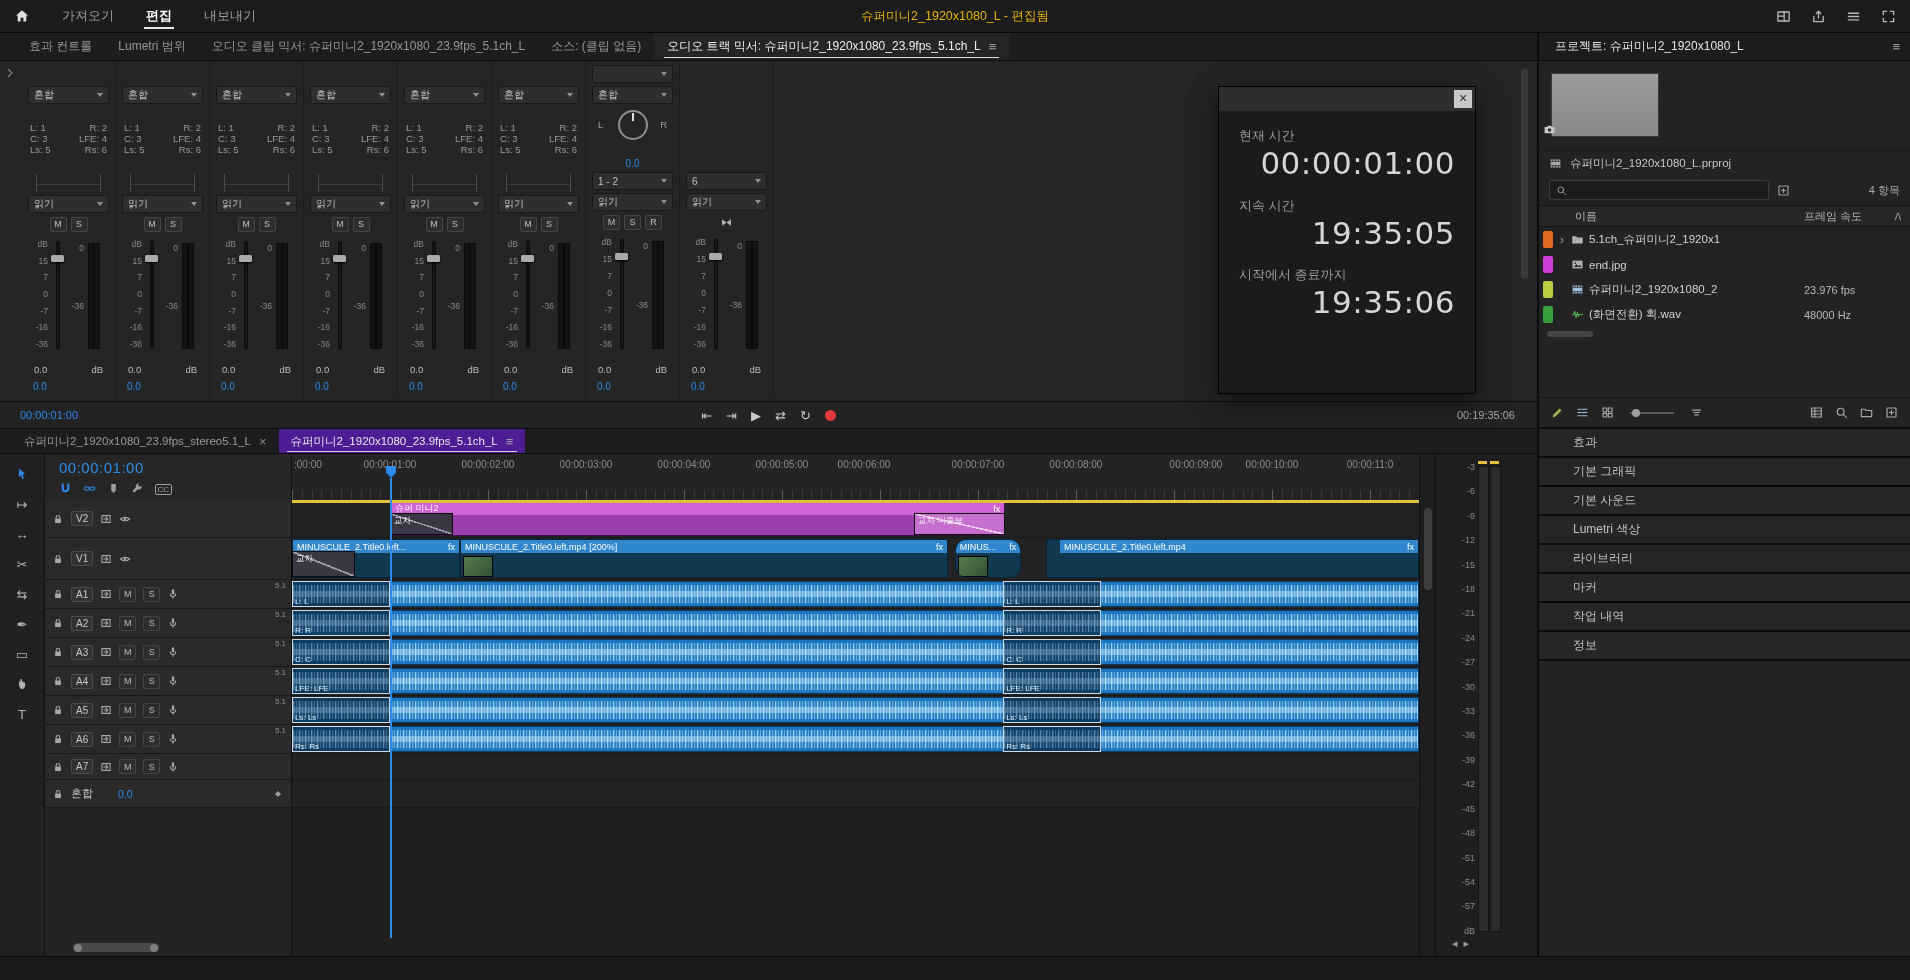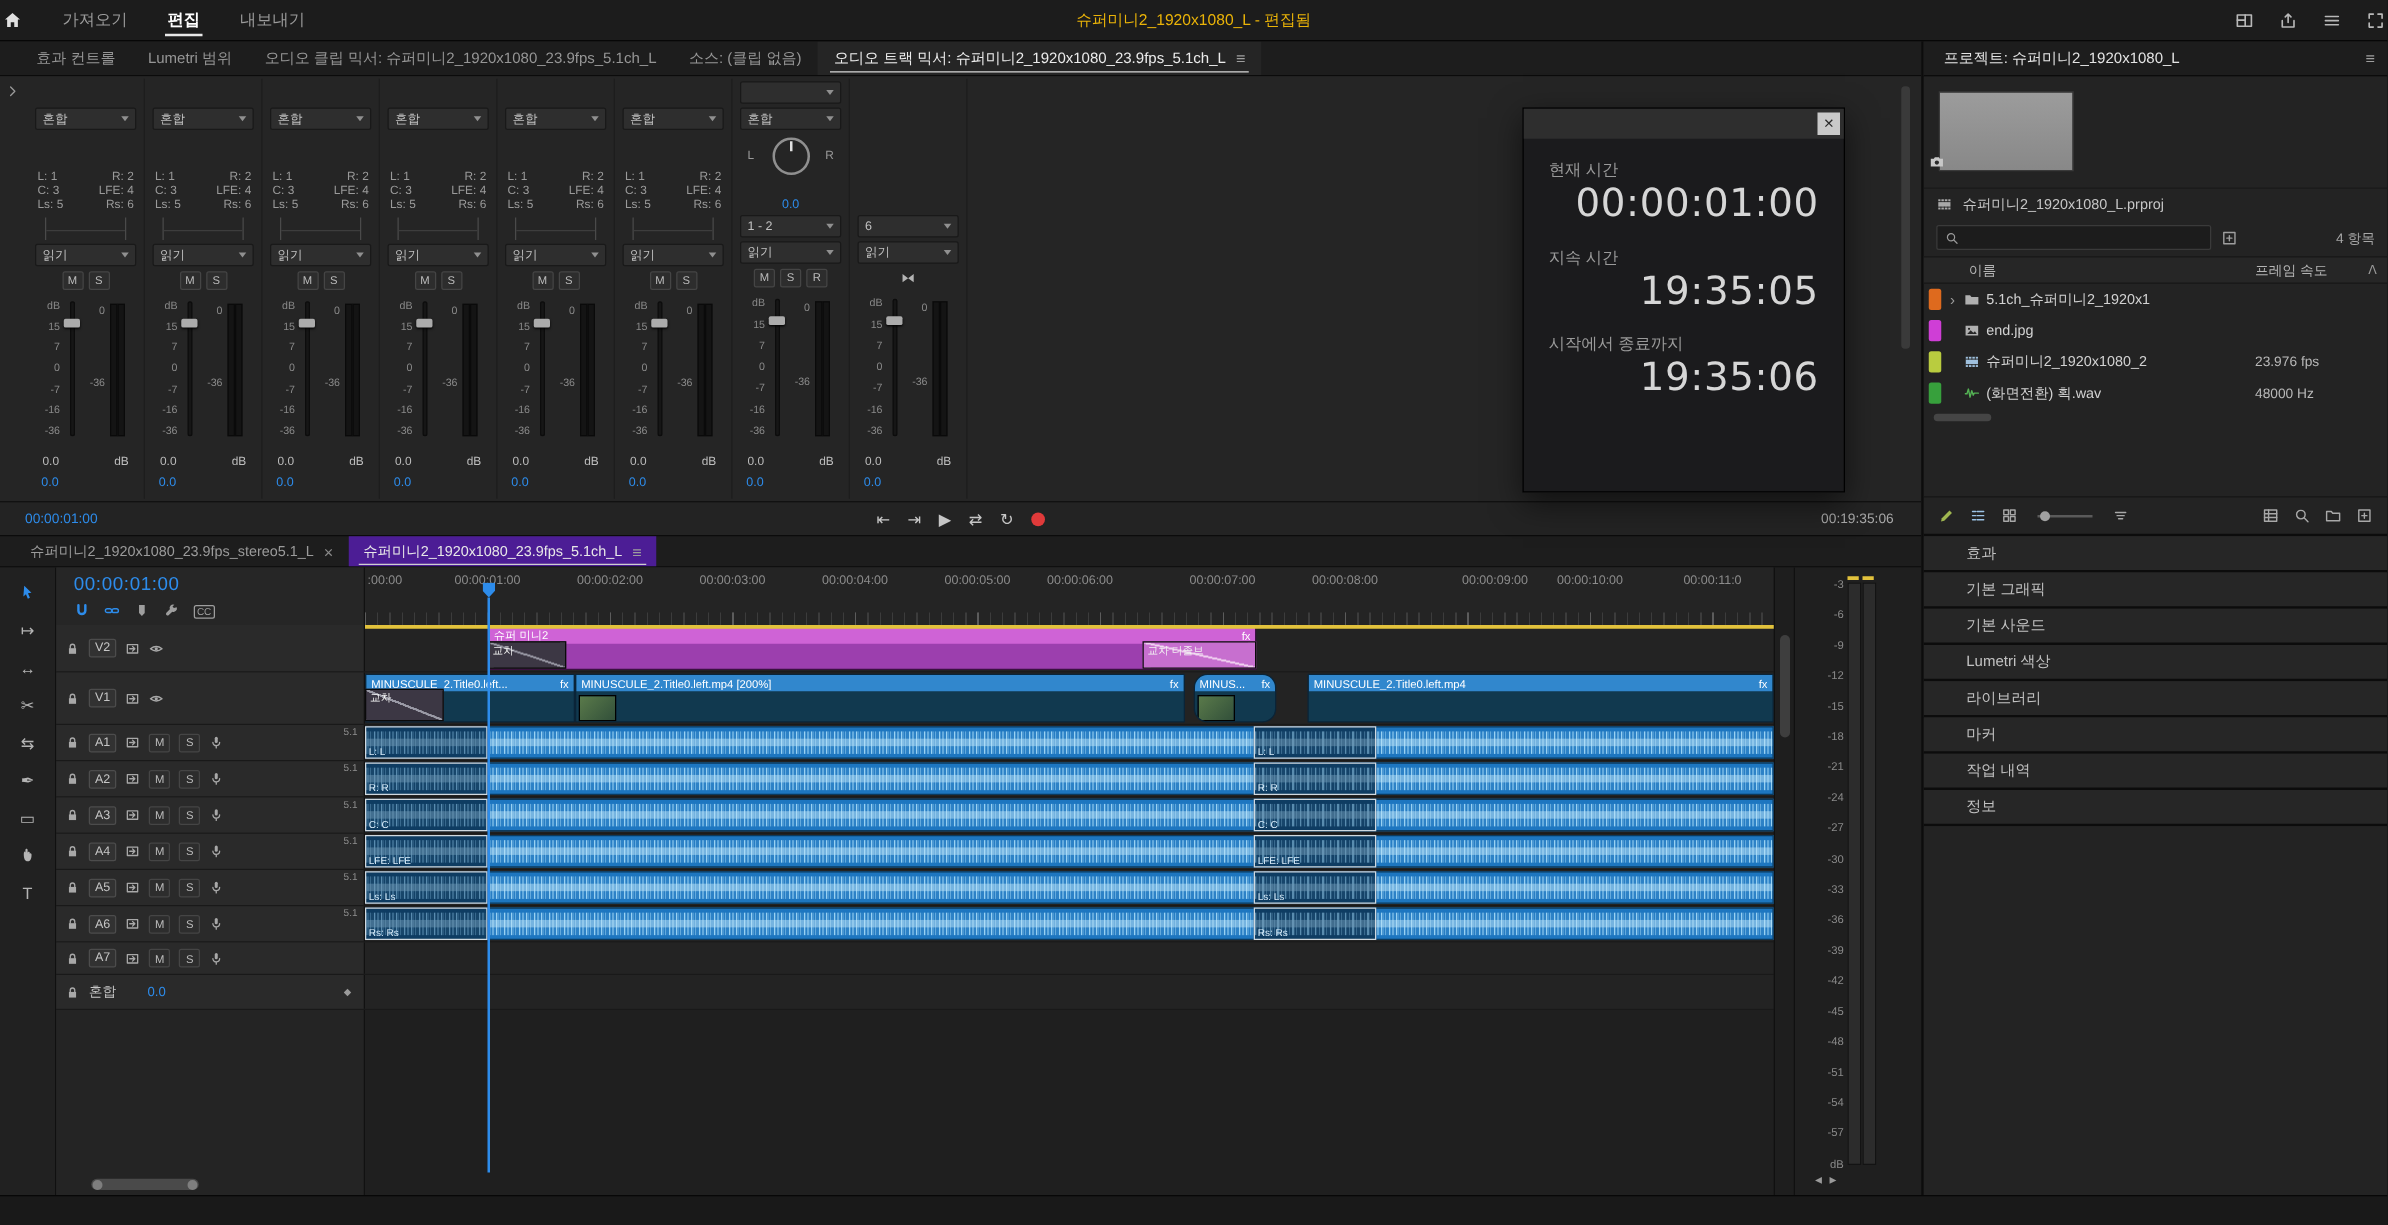--- a/index.html
+++ b/index.html
@@ -2,21 +2,21 @@
 <html style="--accent: #2d8ceb; --timecode_blue: #4a9df2; --record_red: #e03a3a; --workarea_yellow: #e2c23c; --v2_header: #cf63d6; --v2_body: #9c3fae; --v1_header: #3187cd; --v1_body: #11394f; --audio_clip: #1d76c0; --audio_clip_dark: #0e3c62; --waveform: #9fd6f5; --transition_pink: #c76fcf;"><head>
 <meta charset="utf-8">
 <style>
   *{margin:0;padding:0;box-sizing:border-box;font-family:"Liberation Sans",sans-serif;cursor:default}
   html,body{width:1910px;height:980px;overflow:hidden;background:#141414}
   .app{position:relative;width:1910px;height:980px;background:#1e1e1e;font-size:12px;color:#c8c8c8}
   .icon svg{display:block}
   .icon span{display:inline-block}
 
   
-  .topbar{position:absolute;top:0;left:0;right:0;height:33px;background:#1c1c1c;border-bottom:1px solid #070707;display:flex;align-items:center;padding:0 2px;z-index:30}
+  .topbar{position:absolute;top:0;left:0;right:0;height:33px;background:#1c1c1c;border-bottom:1px solid #070707;display:flex;align-items:center;padding:0 14px;z-index:30}
   .home{color:#e0e0e0;margin-right:16px}
   .home svg{width:16px;height:16px}
   .top-tabs{display:flex;height:100%}
   .top-tab{padding:0 16px;display:flex;align-items:center;color:#9b9b9b;font-size:13px;position:relative}
   .top-tab.active{color:#ffffff;font-weight:bold}
   .top-tab.active::after{content:"";position:absolute;left:14px;right:14px;bottom:3px;height:2px;background:#e8e8e8}
   .top-title{position:absolute;left:50%;transform:translateX(-50%);color:#eab308;font-size:12.5px;white-space:nowrap}
   .top-icons{margin-left:auto;display:flex;gap:20px;color:#b8b8b8;align-items:center}
   .top-icons svg{width:15px;height:15px}
 
@@ -34,21 +34,21 @@
   .gmenu{font-size:13px;color:#9e9e9e}
 
   .mixer{height:341px;position:relative;background:#252525;border-bottom:1px solid #0b0b0b}
   .mix-chevron{position:absolute;left:4px;top:6px;color:#9a9a9a}
   .mix-chevron svg{width:12px;height:12px}
   .strips{position:absolute;left:22px;top:2px;bottom:2px;display:flex}
   .strip{width:94px;border-right:1px solid #1d1d1d;padding:2px 6px 4px;display:flex;flex-direction:column;gap:3px}
   .dd{height:18px;min-height:18px;background:#2e2e2e;border:1px solid #191919;border-radius:2px;display:flex;align-items:center;justify-content:space-between;padding:0 5px;font-size:10px;color:#c2c2c2;white-space:nowrap;overflow:hidden}
   .car{width:0;height:0;border-left:3.5px solid transparent;border-right:3.5px solid transparent;border-top:4px solid #909090;flex:0 0 auto}
   .g{visibility:hidden}
-  .chans{height:62px;min-height:62px;display:flex;flex-direction:column;justify-content:flex-end;padding:0 2px}
+  .chans{height:62px;min-height:62px;display:flex;flex-direction:column;justify-content:center;padding:0 2px}
   .chan{display:flex;justify-content:space-between;font-size:9.5px;color:#9a9a9a}
   .panwrap{height:62px;min-height:62px;position:relative}
   .knob{position:absolute;left:50%;top:3px;transform:translateX(-50%);width:30px;height:30px;border-radius:50%;border:2.5px solid #8f8f8f}
   .knob::after{content:"";position:absolute;left:50%;top:1px;width:2px;height:8px;background:#e0e0e0;transform:translateX(-50%)}
   .pl,.pr{position:absolute;top:12px;font-size:9.5px;color:#9a9a9a}
   .pl{left:6px}.pr{right:6px}
   .pv{position:absolute;bottom:0;width:100%;text-align:center;color:var(--accent,#2d8ceb);font-size:10px}
   .pantray{height:18px;min-height:18px;margin:2px 8px 0;border-left:1px solid #4a4a4a;border-right:1px solid #4a4a4a;position:relative}
   .pantray::before{content:"";position:absolute;left:0;right:0;top:55%;height:1px;background:#3d3d3d}
   .btnrow{height:16px;min-height:16px;display:flex;justify-content:center;gap:4px;align-items:center;color:#b4b4b4}
@@ -893,21 +893,21 @@
                     </div>
                     <div class="cthumb"></div>
                   </div>
                   <div class="clip blue" style="left: 58.8%; width: 5.9%; border-radius: 11px;">
                     <div class="chead">
                       <span class="clabel">MINUS...</span>
                       <span class="fx">fx</span>
                     </div>
                     <div class="cthumb"></div>
                   </div>
-                  <div class="clip blue" style="left: 66.9%; width: 33.1%;">
+                  <div class="clip blue" style="left: 66.9%; width: 33.1%; padding-left: 13px;">
                     <div class="chead">
                       <span class="clabel">MINUSCULE_2.Title0.left.mp4</span>
                       <span class="fx">fx</span>
                     </div>
                   </div>
                 </div>
               </div>
               <div class="trow" style="height: 29px;">
                 <div class="thead">
                   <span class="icon lock-icon">

